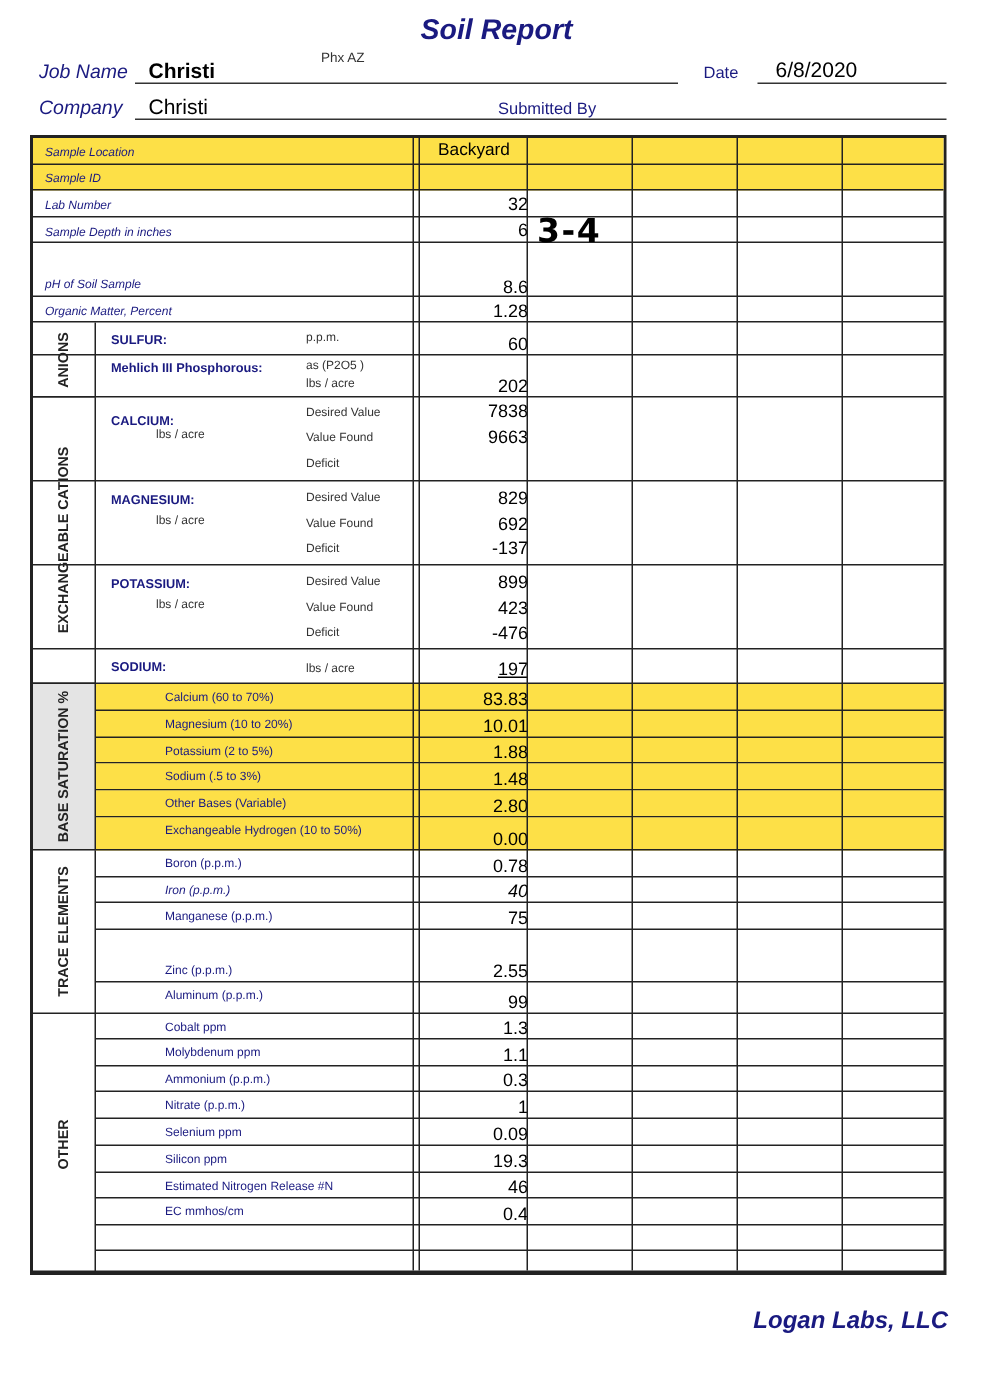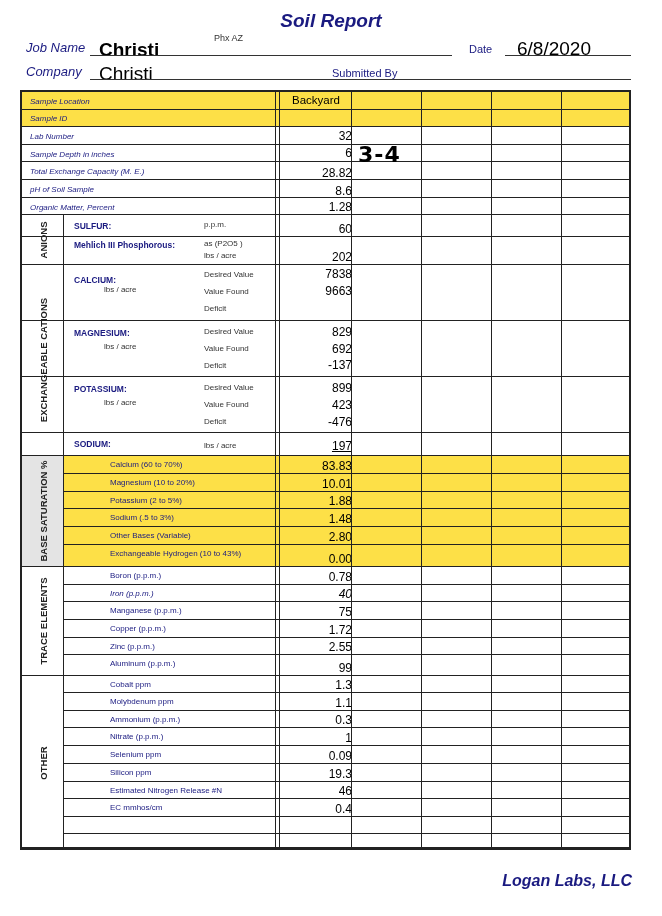--- a/index.html
+++ b/index.html
@@ -1,19 +1,19 @@
 <!DOCTYPE html>
 <html><head>
 <meta charset="utf-8">
 <style>
   html,body{margin:0;padding:0;background:#fff;}
   body{width:662px;height:916px;position:relative;font-family:"Liberation Sans",sans-serif;color:#000;overflow:hidden;}
   .title{position:absolute;left:0;width:662px;top:10px;text-align:center;font-weight:bold;font-style:italic;font-size:19px;color:#1a1a80;}
   .lbl{position:absolute;font-style:italic;font-size:13px;color:#1a1a80;}
-  .val{position:absolute;font-size:19px;}
+  .val{position:absolute;font-size:14px;}
   .line{position:absolute;height:0;border-top:1.5px solid #333;}
   .small{position:absolute;font-size:9px;color:#333;}
   .sub{position:absolute;font-size:11px;color:#1a1a80;}
 
   #grid{position:absolute;left:20px;top:90px;width:611px;height:760px;border:2px solid #222;border-bottom-width:3px;box-sizing:border-box;}
   .row{position:absolute;left:0;width:607px;border-bottom:1px solid #222;box-sizing:border-box;}
   .row.shade{background:#fde047;}
   .vl{position:absolute;top:0;bottom:0;width:0;border-left:1px solid #222;}
   .dbl{position:absolute;top:0;bottom:0;width:3px;border-left:1px solid #222;border-right:1px solid #222;}
   .cap{position:absolute;left:8px;font-style:italic;font-size:8px;color:#1a1a80;}
@@ -52,24 +52,20 @@
     <span class="cap" style="top:4px;">Sample ID</span>
   </div>
   <div class="row" style="top:35px;height:18px;">
     <span class="cap" style="top:5px;">Lab Number</span>
     <span class="num" style="left:258px;width:72px;top:2px;">32</span>
   </div>
   <div class="row" style="top:53px;height:17px;">
     <span class="cap" style="top:5px;">Sample Depth in inches</span>
     <span class="num" style="left:258px;width:72px;top:1px;">6</span>
   </div>
-  <div class="row" style="top:70px;height:18px;">
-    <span class="cap" style="top:5px;">Total Exchange Capacity (M. E.)</span>
-    <span class="num" style="left:258px;width:72px;top:4px;">28.82</span>
-  </div>
   <div class="row" style="top:88px;height:18px;">
     <span class="cap" style="top:5px;">pH of Soil Sample</span>
     <span class="num" style="left:258px;width:72px;top:4px;">8.6</span>
   </div>
   <div class="row" style="top:106px;height:17px;">
     <span class="cap" style="top:5px;">Organic Matter, Percent</span>
     <span class="num" style="left:258px;width:72px;top:2px;">1.28</span>
   </div>
 
   <div class="grp" style="top:123px;height:50px;">
@@ -143,43 +139,39 @@
     </div>
     <div class="row shade" style="top: 417px; height: 18px; left: 42px; width: 565px;">
       <span class="item" style="left: 10px; top: 4px;">Sodium (.5 to 3%)</span>
       <span class="num" style="left: 216px; width: 72px; right: auto; top: 3px;">1.48</span>
     </div>
     <div class="row shade" style="top: 435px; height: 18px; left: 42px; width: 565px;">
       <span class="item" style="left: 10px; top: 4px;">Other Bases (Variable)</span>
       <span class="num" style="left: 216px; width: 72px; right: auto; top: 3px;">2.80</span>
     </div>
     <div class="row shade" style="top: 453px; height: 22px; left: 42px; width: 565px;">
-      <span class="item" style="left: 10px; top: 4px;">Exchangeable Hydrogen (10 to 43%)</span>
+      <span class="item" style="left: 10px; top: 4px;">Exchangeable Hydrogen (10 to 50%)</span>
       <span class="num" style="left: 216px; width: 72px; right: auto; top: 7px;">0.00</span>
     </div>
     <div id="bs-rows"></div>
 
   <div class="grp" style="top:475px;height:109px;">
       <span class="vt">TRACE ELEMENTS</span>
     </div>
   <div class="row" style="top: 475px; height: 18px; left: 42px; width: 565px;">
       <span class="item" style="left: 10px; top: 4px;">Boron (p.p.m.)</span>
       <span class="num" style="left: 216px; width: 72px; right: auto; top: 3px;">0.78</span>
     </div>
     <div class="row" style="top: 493px; height: 17px; left: 42px; width: 565px; font-style: italic;">
       <span class="item" style="left: 10px; top: 4px;">Iron (p.p.m.)</span>
       <span class="num" style="left: 216px; width: 72px; right: auto; top: 2px;">40</span>
     </div>
     <div class="row" style="top: 510px; height: 18px; left: 42px; width: 565px;">
       <span class="item" style="left: 10px; top: 4px;">Manganese (p.p.m.)</span>
       <span class="num" style="left: 216px; width: 72px; right: auto; top: 3px;">75</span>
-    </div>
-    <div class="row" style="top: 528px; height: 18px; left: 42px; width: 565px;">
-      <span class="item" style="left: 10px; top: 4px;">Copper (p.p.m.)</span>
-      <span class="num" style="left: 216px; width: 72px; right: auto; top: 3px;">1.72</span>
     </div>
     <div class="row" style="top: 546px; height: 17px; left: 42px; width: 565px;">
       <span class="item" style="left: 10px; top: 4px;">Zinc (p.p.m.)</span>
       <span class="num" style="left: 216px; width: 72px; right: auto; top: 2px;">2.55</span>
     </div>
     <div class="row" style="top: 563px; height: 21px; left: 42px; width: 565px;">
       <span class="item" style="left: 10px; top: 4px;">Aluminum (p.p.m.)</span>
       <span class="num" style="left: 216px; width: 72px; right: auto; top: 6px;">99</span>
     </div>
     <div id="te-rows"></div>

